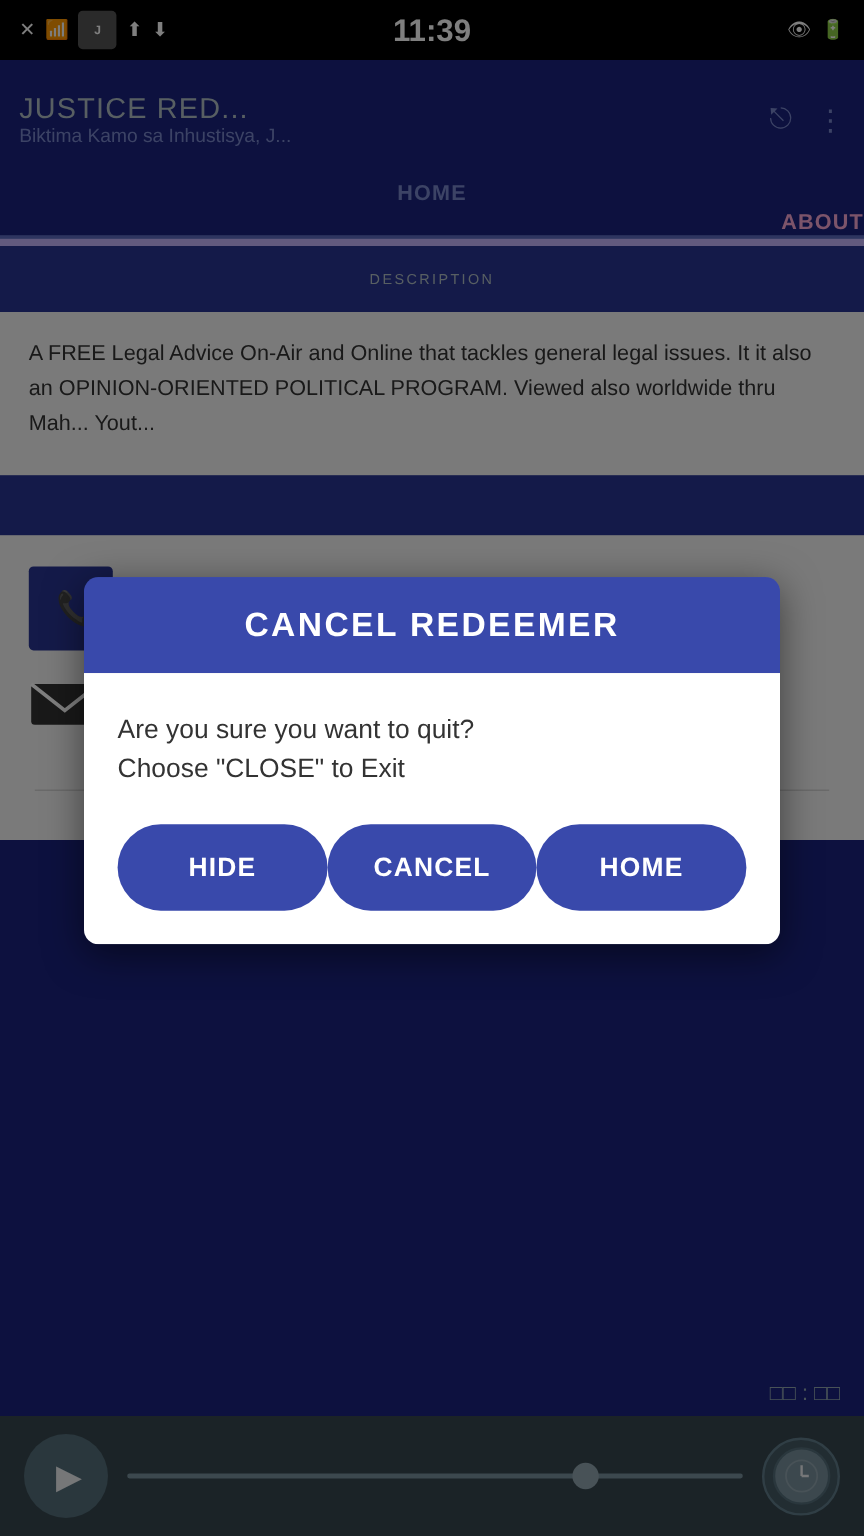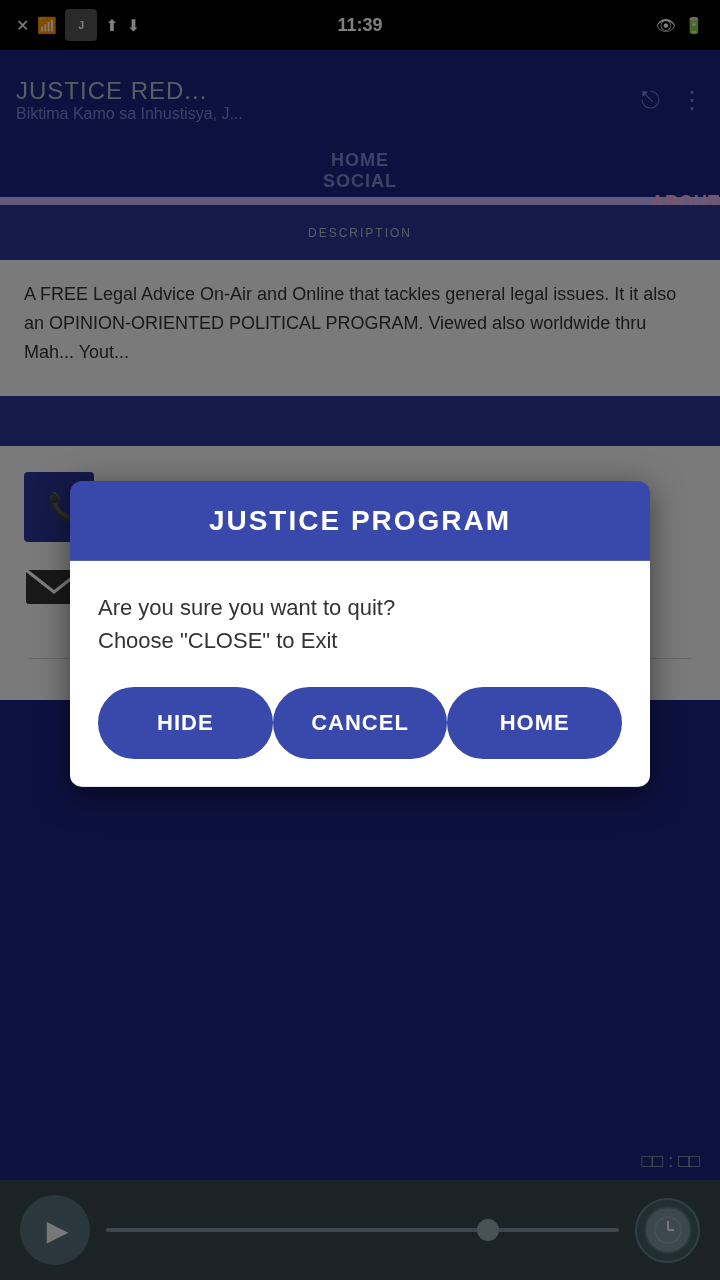--- a/index.html
+++ b/index.html
@@ -28,21 +28,21 @@
     .status-bar-left {
       display: flex;
       align-items: center;
       gap: 8px;
     }
     .status-bar-center {
       position: absolute;
       left: 50%;
       transform: translateX(-50%);
       color: #fff;
-      font-size: 18px;
+      font-size: 26px;
       font-weight: bold;
     }
     .status-bar-right {
       display: flex;
       align-items: center;
       gap: 8px;
     }
     .status-icon {
       color: #fff;
       font-size: 16px;
@@ -396,23 +396,20 @@
   </div>
   <div class="header-actions">
     <span class="header-icon">⎋</span>
     <span class="header-icon">⋮</span>
   </div>
 </div>
 
 <div class="nav-tabs">
   <div class="nav-tab">
     <span>HOME</span>
-  </div>
-  <div class="nav-tab">
-    <span>SOCIAL</span>
   </div>
   <div class="nav-tab active">
     <span>ABOUT</span>
   </div>
 </div>
 
 <div class="main-content">
 
   <div class="description-header">
     <span class="description-title">DESCRIPTION</span>
@@ -469,21 +466,21 @@
         <line x1="15" y1="15" x2="21" y2="15" stroke="#eceff1" stroke-width="2"></line>
       </svg>
     </div>
   </div>
 </div>
 
 <div class="overlay"></div>
 
 <div class="dialog">
   <div class="dialog-header">
-    <div class="dialog-title">JUSTICE PROGRAM</div>
+    <div class="dialog-title">CANCEL REDEEMER</div>
   </div>
   <div class="dialog-body">
     <div class="dialog-message">
       <span style="white-space:pre-line;">Are you sure you want to quit?
 Choose "CLOSE" to Exit</span>
     </div>
     <div class="dialog-buttons">
       <button class="dialog-btn">HIDE</button>
       <button class="dialog-btn">CANCEL</button>
       <button class="dialog-btn">HOME</button>

